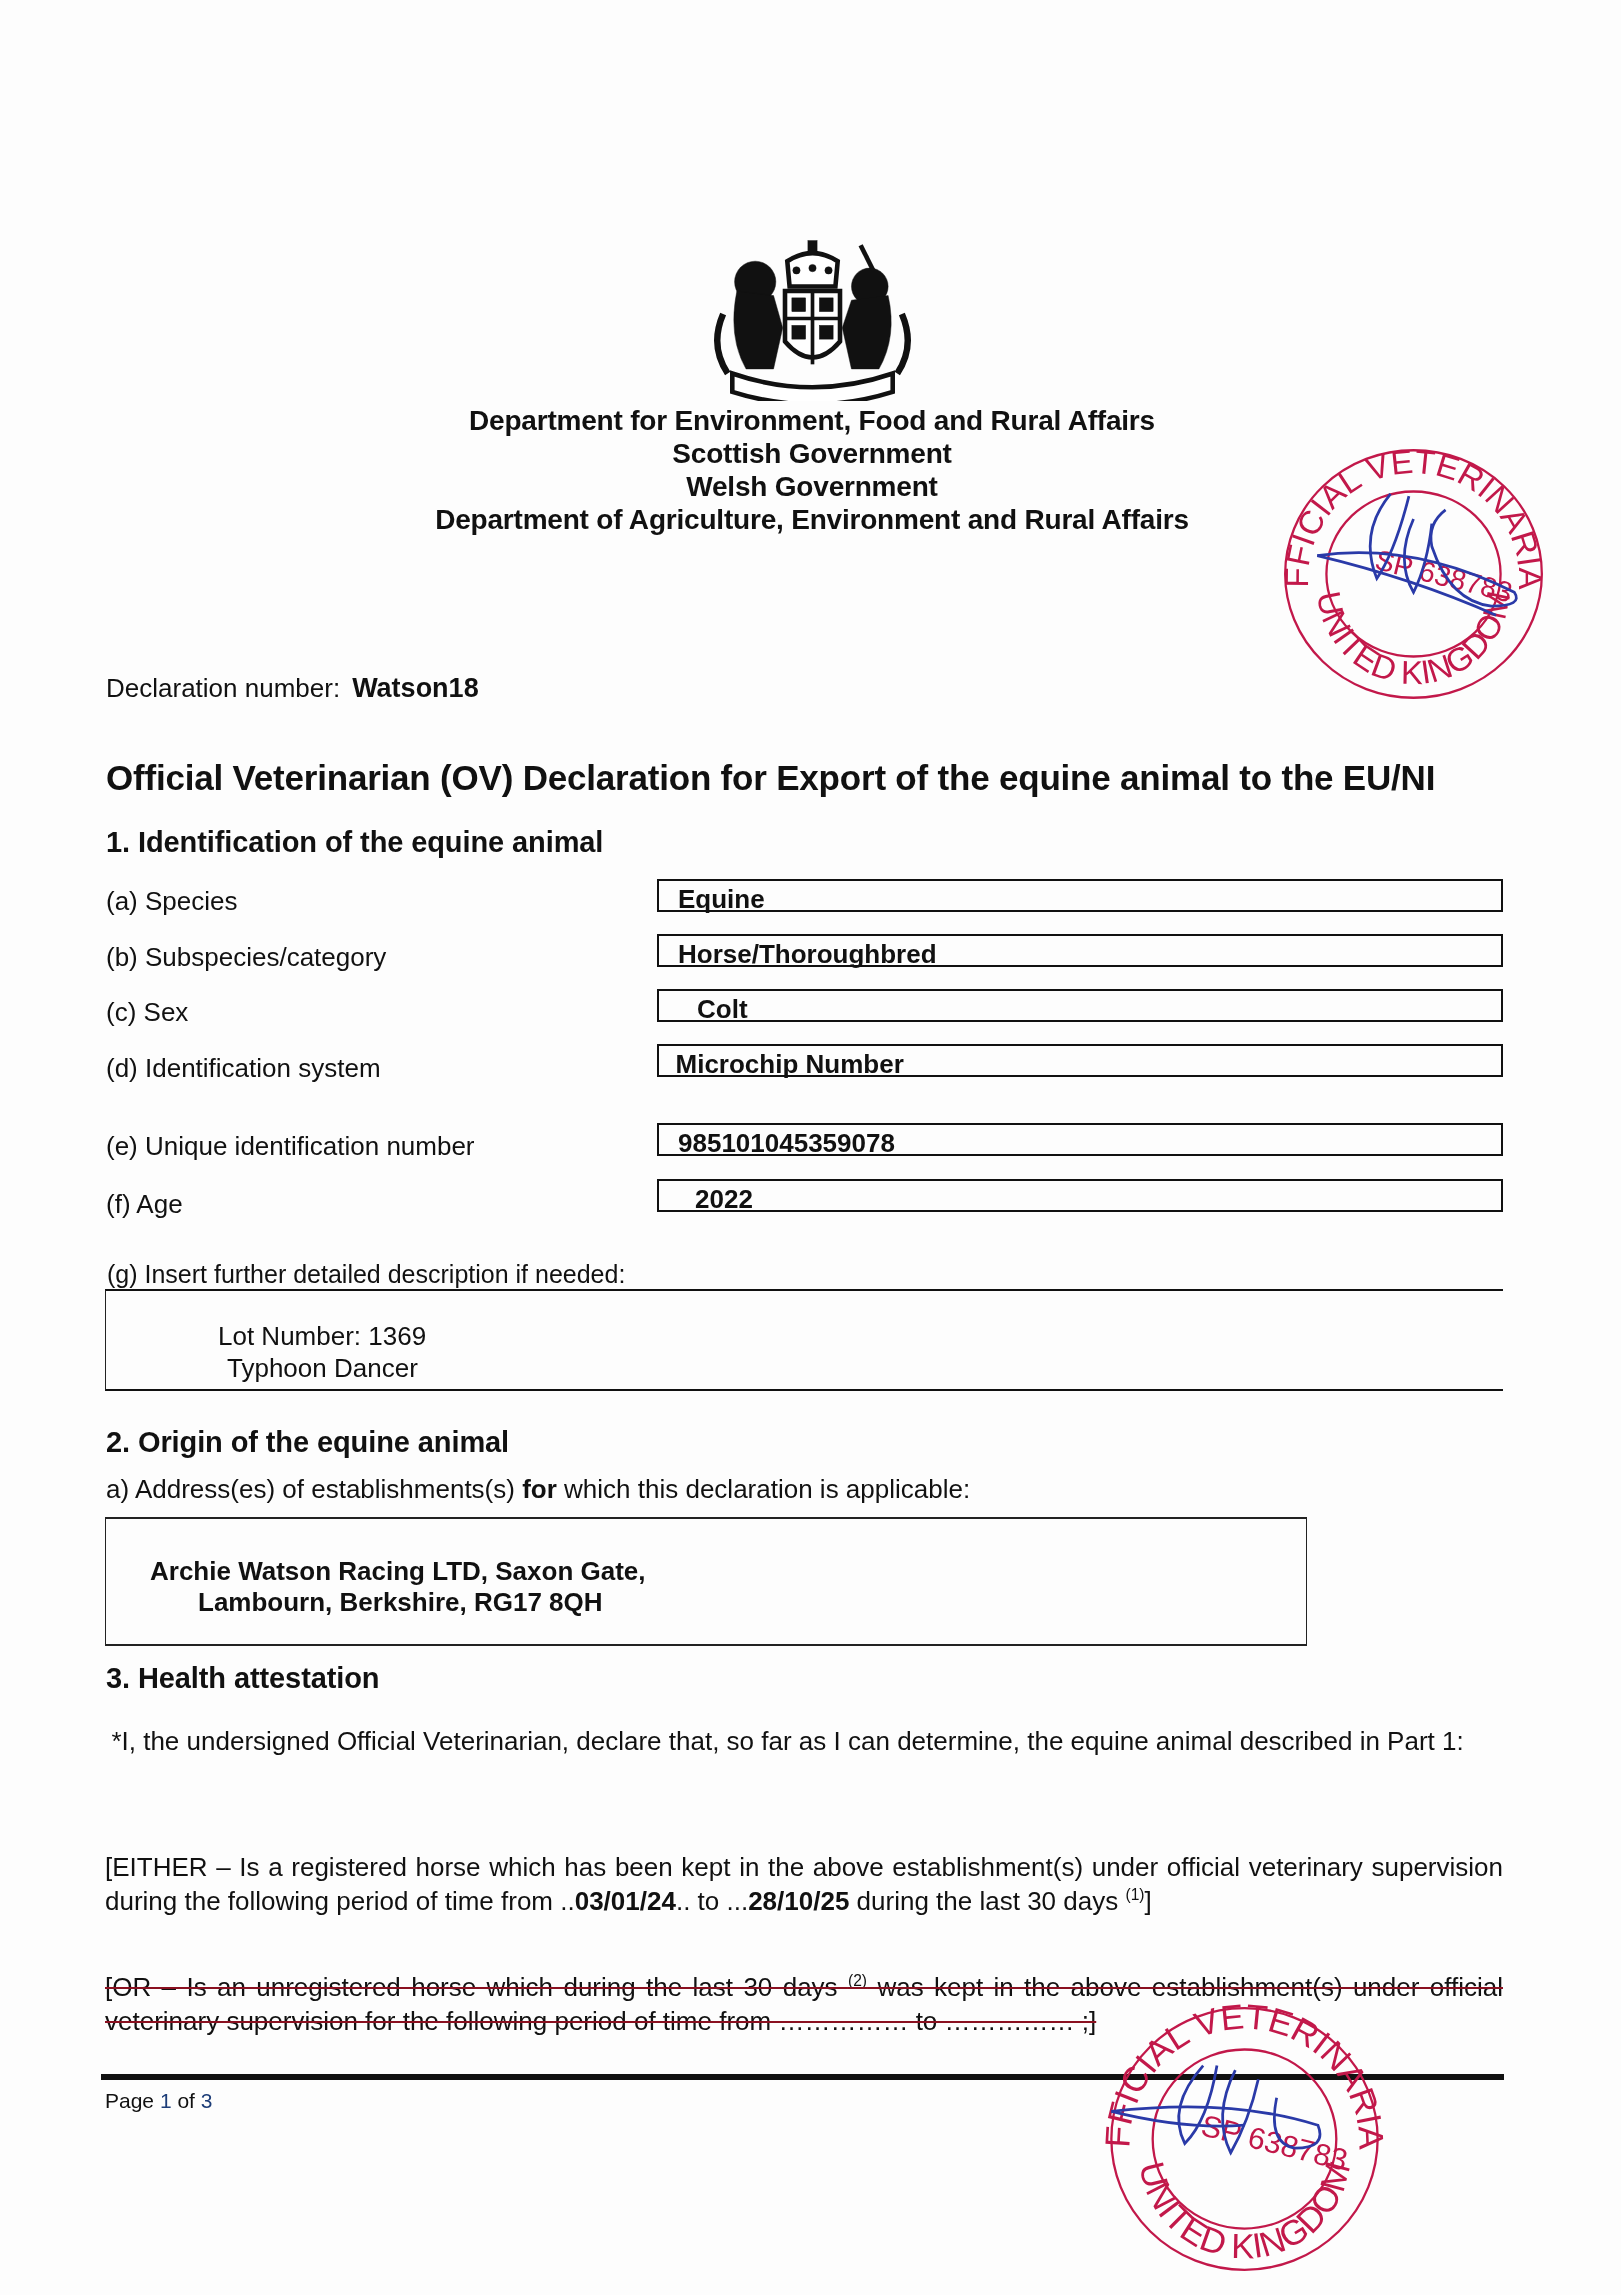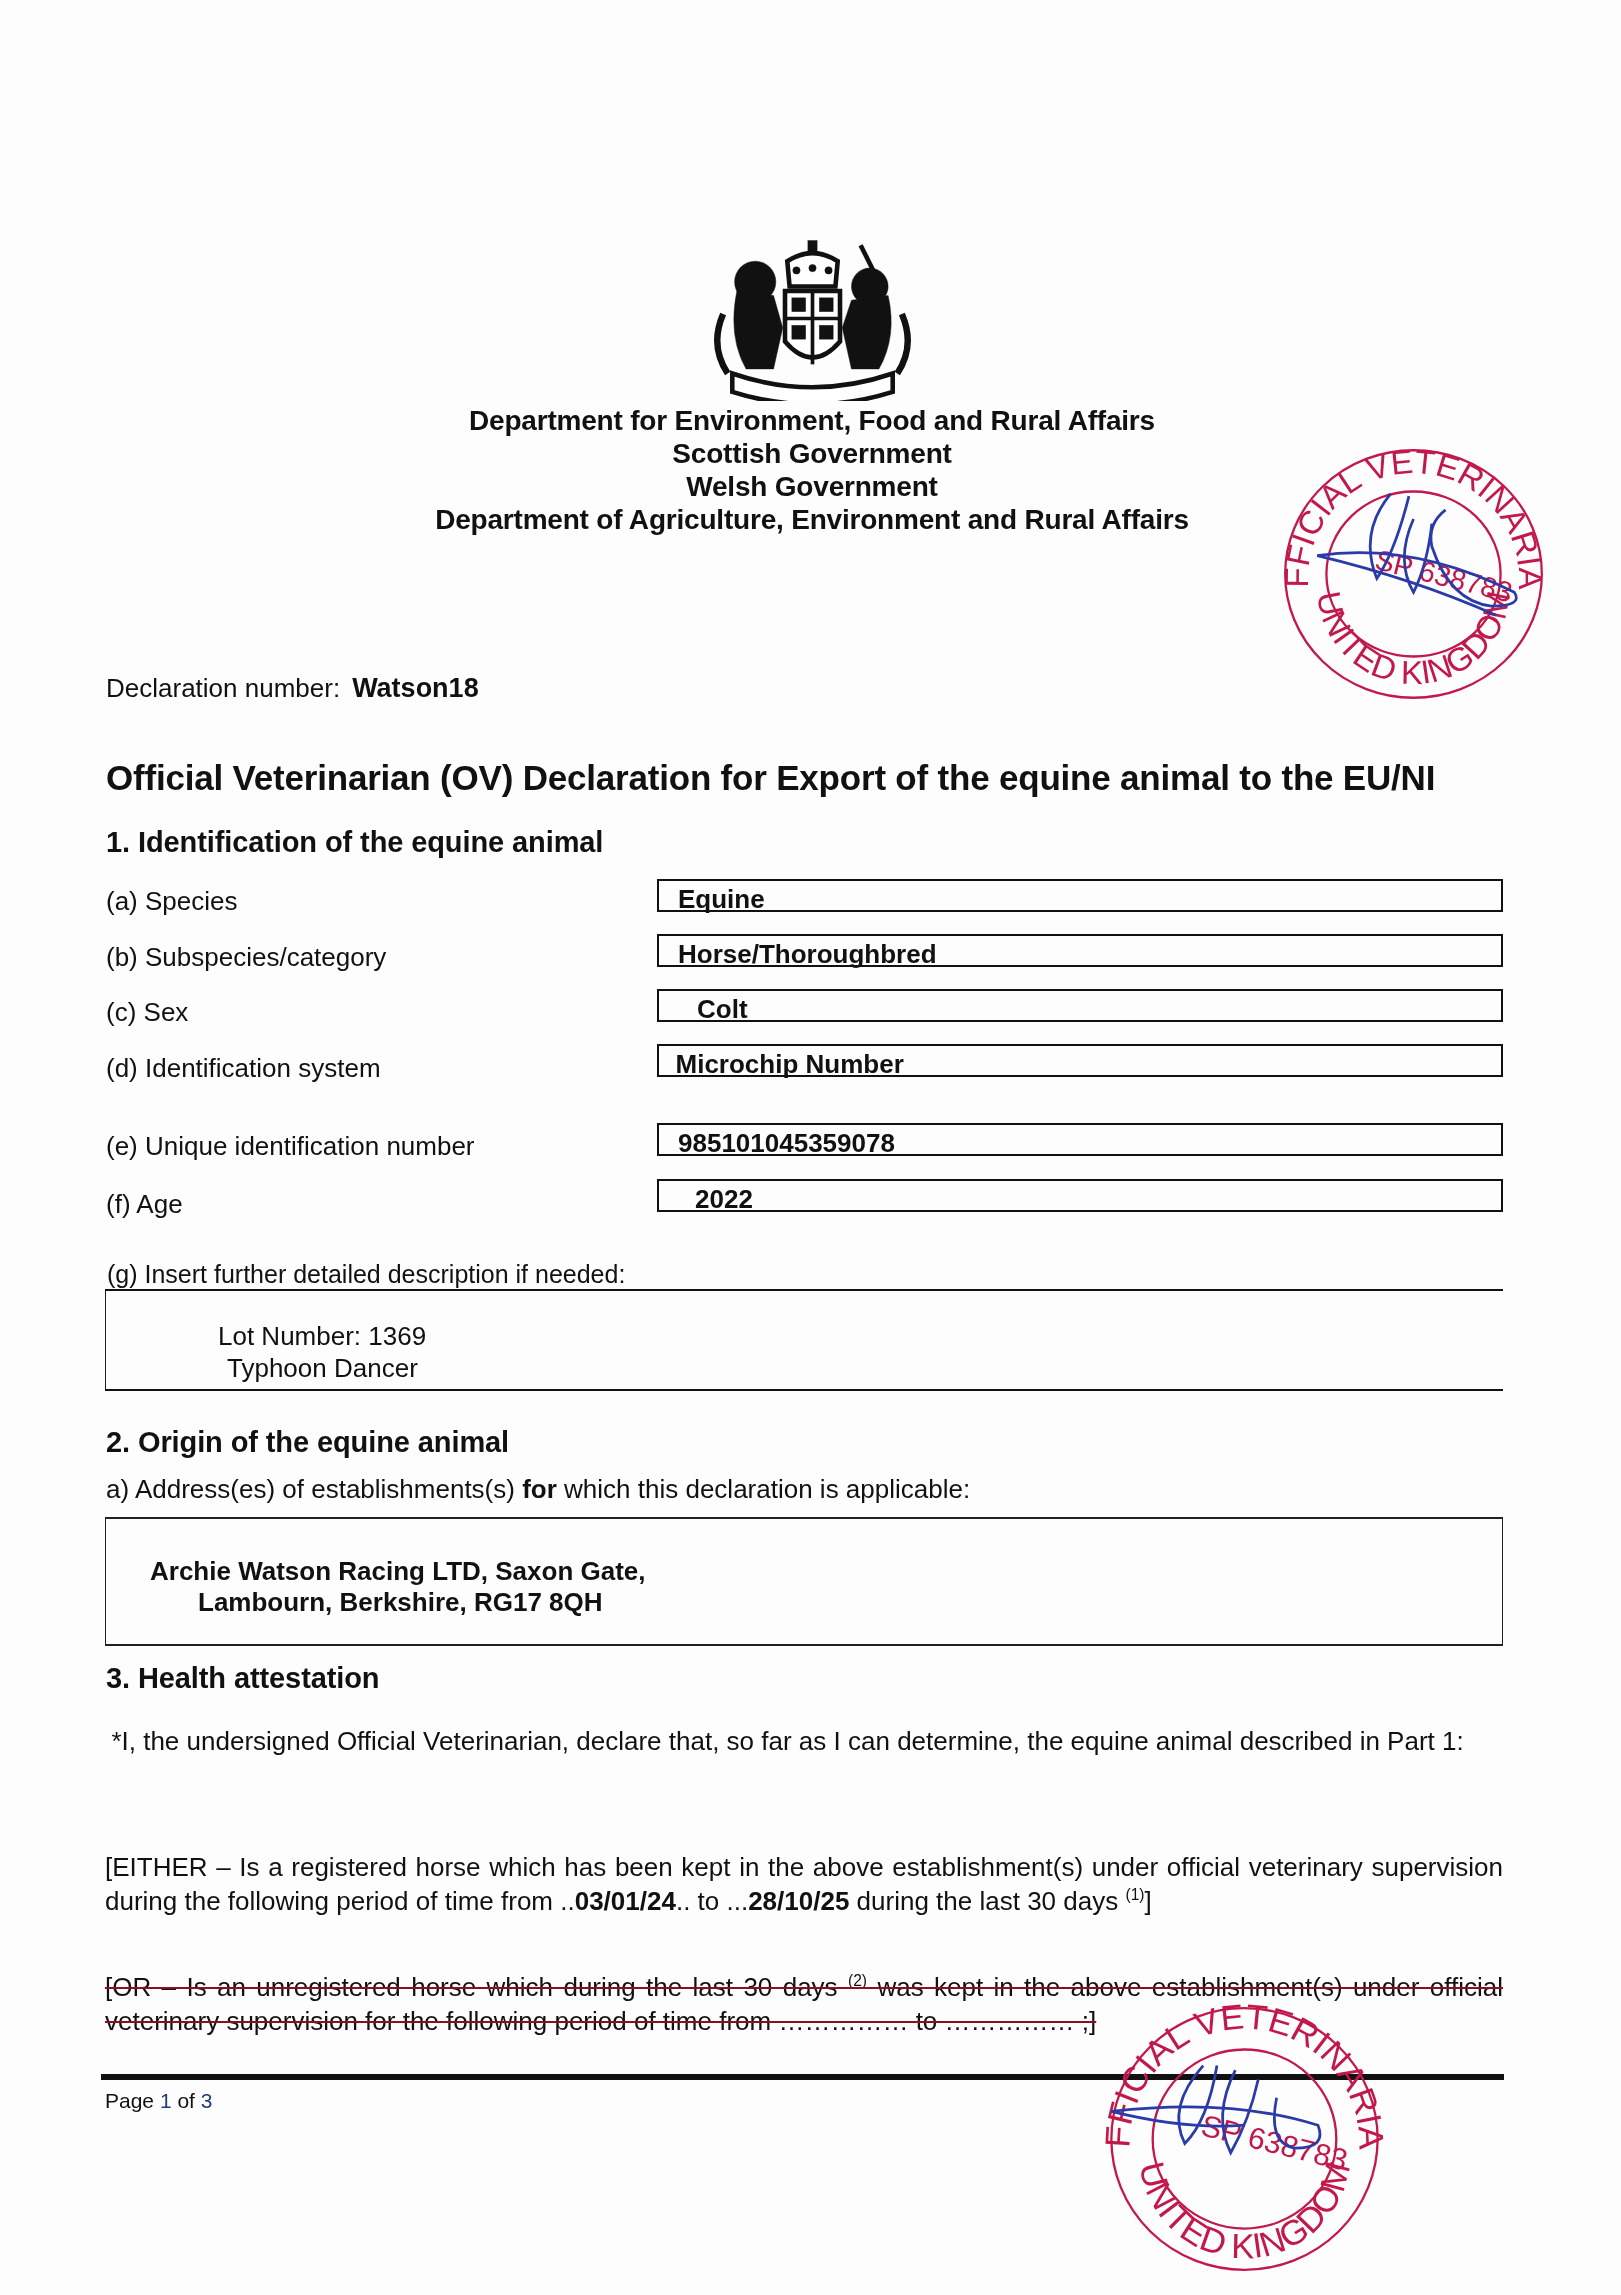--- a/index.html
+++ b/index.html
@@ -22,21 +22,21 @@
   .row-label { position: absolute; left: 106px; font-size: 26px; }
   .field { position: absolute; left: 657px; width: 846px; height: 33px; border: 2.3px solid #111; box-sizing: border-box;
            font-size: 26px; font-weight: bold; line-height: 37px; padding-left: 19px; }
 
   .g-label { position: absolute; left: 107px; top: 1260px; font-size: 25px; }
   .desc-box { position: absolute; left: 105px; top: 1289px; width: 1398px; height: 102px; box-sizing: border-box;
               border-top: 2.8px solid #111; border-bottom: 2.8px solid #111; border-left: 1.4px solid #222; }
   .desc-line { position: absolute; font-weight: normal; font-size: 26px; }
 
   .addr-label { position: absolute; left: 106px; top: 1474px; font-size: 26px; }
-  .addr-box { position: absolute; left: 105px; top: 1517px; width: 1398px; height: 129px; box-sizing: border-box;
+  .addr-box { position: absolute; left: 105px; top: 1517px; width: 1202px; height: 129px; box-sizing: border-box;
               border: 1.4px solid #222; border-top-width: 2.8px; border-bottom-width: 2.8px; }
   .addr-line { position: absolute; font-weight: bold; font-size: 26px; }
 
   .para { position: absolute; left: 105px; width: 1398px; font-size: 26px; line-height: 34px; text-align: justify; }
   .para b { font-weight: bold; }
   .sup { font-size: 15.6px; vertical-align: super; line-height: 0; }
   .struck { text-decoration: line-through; text-decoration-color: #8a1020; text-decoration-thickness: 2.3px; }
 
   .footer-rule { position: absolute; left: 101px; top: 2074px; width: 1403px; height: 6.4px; background: #111; }
   .footer { position: absolute; left: 105px; top: 2087px; font-size: 21px; line-height: 27px; }

